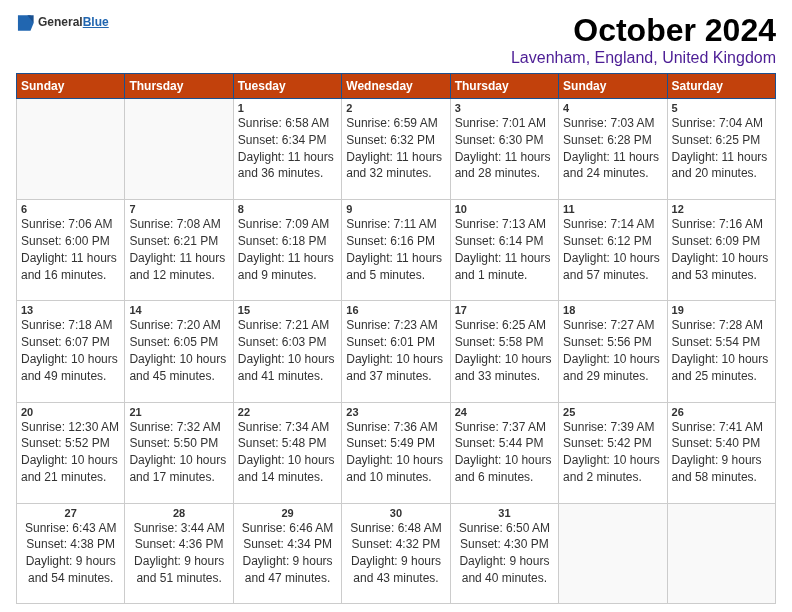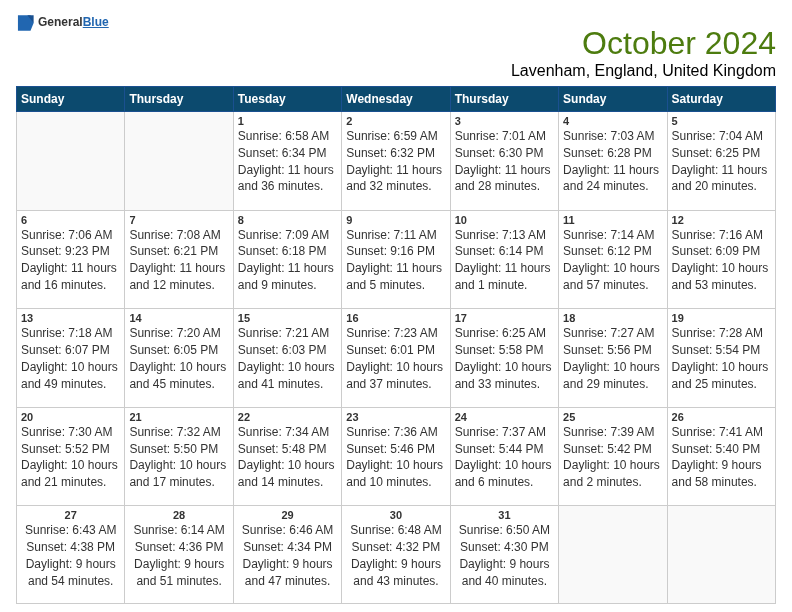--- a/index.html
+++ b/index.html
@@ -39,38 +39,37 @@
       width: 18px;
       height: 22px;
       margin-right: 4px;
       position: relative;
     }
     .title-block {
       text-align: right;
     }
     .month-title {
       font-size: 32px;
-      font-weight: normal;
-      color: #4d7c0f;
-      margin-top: 13px;
+      font-weight: bold;
+      color: #000000;
     }
     .location-title {
       font-size: 16px;
-      color: #000000;
+      color: #4c1d95;
       font-weight: normal;
     }
     .calendar {
       flex: 1;
       border: 1px solid #ccc;
       border-collapse: collapse;
       width: 100%;
       table-layout: fixed;
     }
     .calendar th {
-      background-color: #0c4a6e;
+      background-color: #c2410c;
       color: #fff;
       font-size: 12px;
       font-weight: bold;
       padding: 5px 4px;
       text-align: left;
       border: 1px solid #1a5090;
     }
     .calendar td {
       border: 1px solid #ccc;
       vertical-align: top;
@@ -169,42 +168,42 @@
             <div class="day-info">Sunrise: 7:04 AM
 Sunset: 6:25 PM
 Daylight: 11 hours
 and 20 minutes.</div>
           </td>
         </tr>
         <tr>
           <td>
             <span class="day-num">6</span>
             <div class="day-info">Sunrise: 7:06 AM
-Sunset: 9:23 PM
+Sunset: 6:00 PM
 Daylight: 11 hours
 and 16 minutes.</div>
           </td>
           <td>
             <span class="day-num">7</span>
             <div class="day-info">Sunrise: 7:08 AM
 Sunset: 6:21 PM
 Daylight: 11 hours
 and 12 minutes.</div>
           </td>
           <td>
             <span class="day-num">8</span>
             <div class="day-info">Sunrise: 7:09 AM
 Sunset: 6:18 PM
 Daylight: 11 hours
 and 9 minutes.</div>
           </td>
           <td>
             <span class="day-num">9</span>
             <div class="day-info">Sunrise: 7:11 AM
-Sunset: 9:16 PM
+Sunset: 6:16 PM
 Daylight: 11 hours
 and 5 minutes.</div>
           </td>
           <td>
             <span class="day-num">10</span>
             <div class="day-info">Sunrise: 7:13 AM
 Sunset: 6:14 PM
 Daylight: 11 hours
 and 1 minute.</div>
           </td>
@@ -270,21 +269,21 @@
             <span class="day-num">19</span>
             <div class="day-info">Sunrise: 7:28 AM
 Sunset: 5:54 PM
 Daylight: 10 hours
 and 25 minutes.</div>
           </td>
         </tr>
         <tr>
           <td>
             <span class="day-num">20</span>
-            <div class="day-info">Sunrise: 7:30 AM
+            <div class="day-info">Sunrise: 12:30 AM
 Sunset: 5:52 PM
 Daylight: 10 hours
 and 21 minutes.</div>
           </td>
           <td>
             <span class="day-num">21</span>
             <div class="day-info">Sunrise: 7:32 AM
 Sunset: 5:50 PM
 Daylight: 10 hours
 and 17 minutes.</div>
@@ -292,21 +291,21 @@
           <td>
             <span class="day-num">22</span>
             <div class="day-info">Sunrise: 7:34 AM
 Sunset: 5:48 PM
 Daylight: 10 hours
 and 14 minutes.</div>
           </td>
           <td>
             <span class="day-num">23</span>
             <div class="day-info">Sunrise: 7:36 AM
-Sunset: 5:46 PM
+Sunset: 5:49 PM
 Daylight: 10 hours
 and 10 minutes.</div>
           </td>
           <td>
             <span class="day-num">24</span>
             <div class="day-info">Sunrise: 7:37 AM
 Sunset: 5:44 PM
 Daylight: 10 hours
 and 6 minutes.</div>
           </td>
@@ -328,21 +327,21 @@
         <tr>
           <td>
             <span class="day-num">27</span>
             <div class="day-info">Sunrise: 6:43 AM
 Sunset: 4:38 PM
 Daylight: 9 hours
 and 54 minutes.</div>
           </td>
           <td>
             <span class="day-num">28</span>
-            <div class="day-info">Sunrise: 6:14 AM
+            <div class="day-info">Sunrise: 3:44 AM
 Sunset: 4:36 PM
 Daylight: 9 hours
 and 51 minutes.</div>
           </td>
           <td>
             <span class="day-num">29</span>
             <div class="day-info">Sunrise: 6:46 AM
 Sunset: 4:34 PM
 Daylight: 9 hours
 and 47 minutes.</div>

